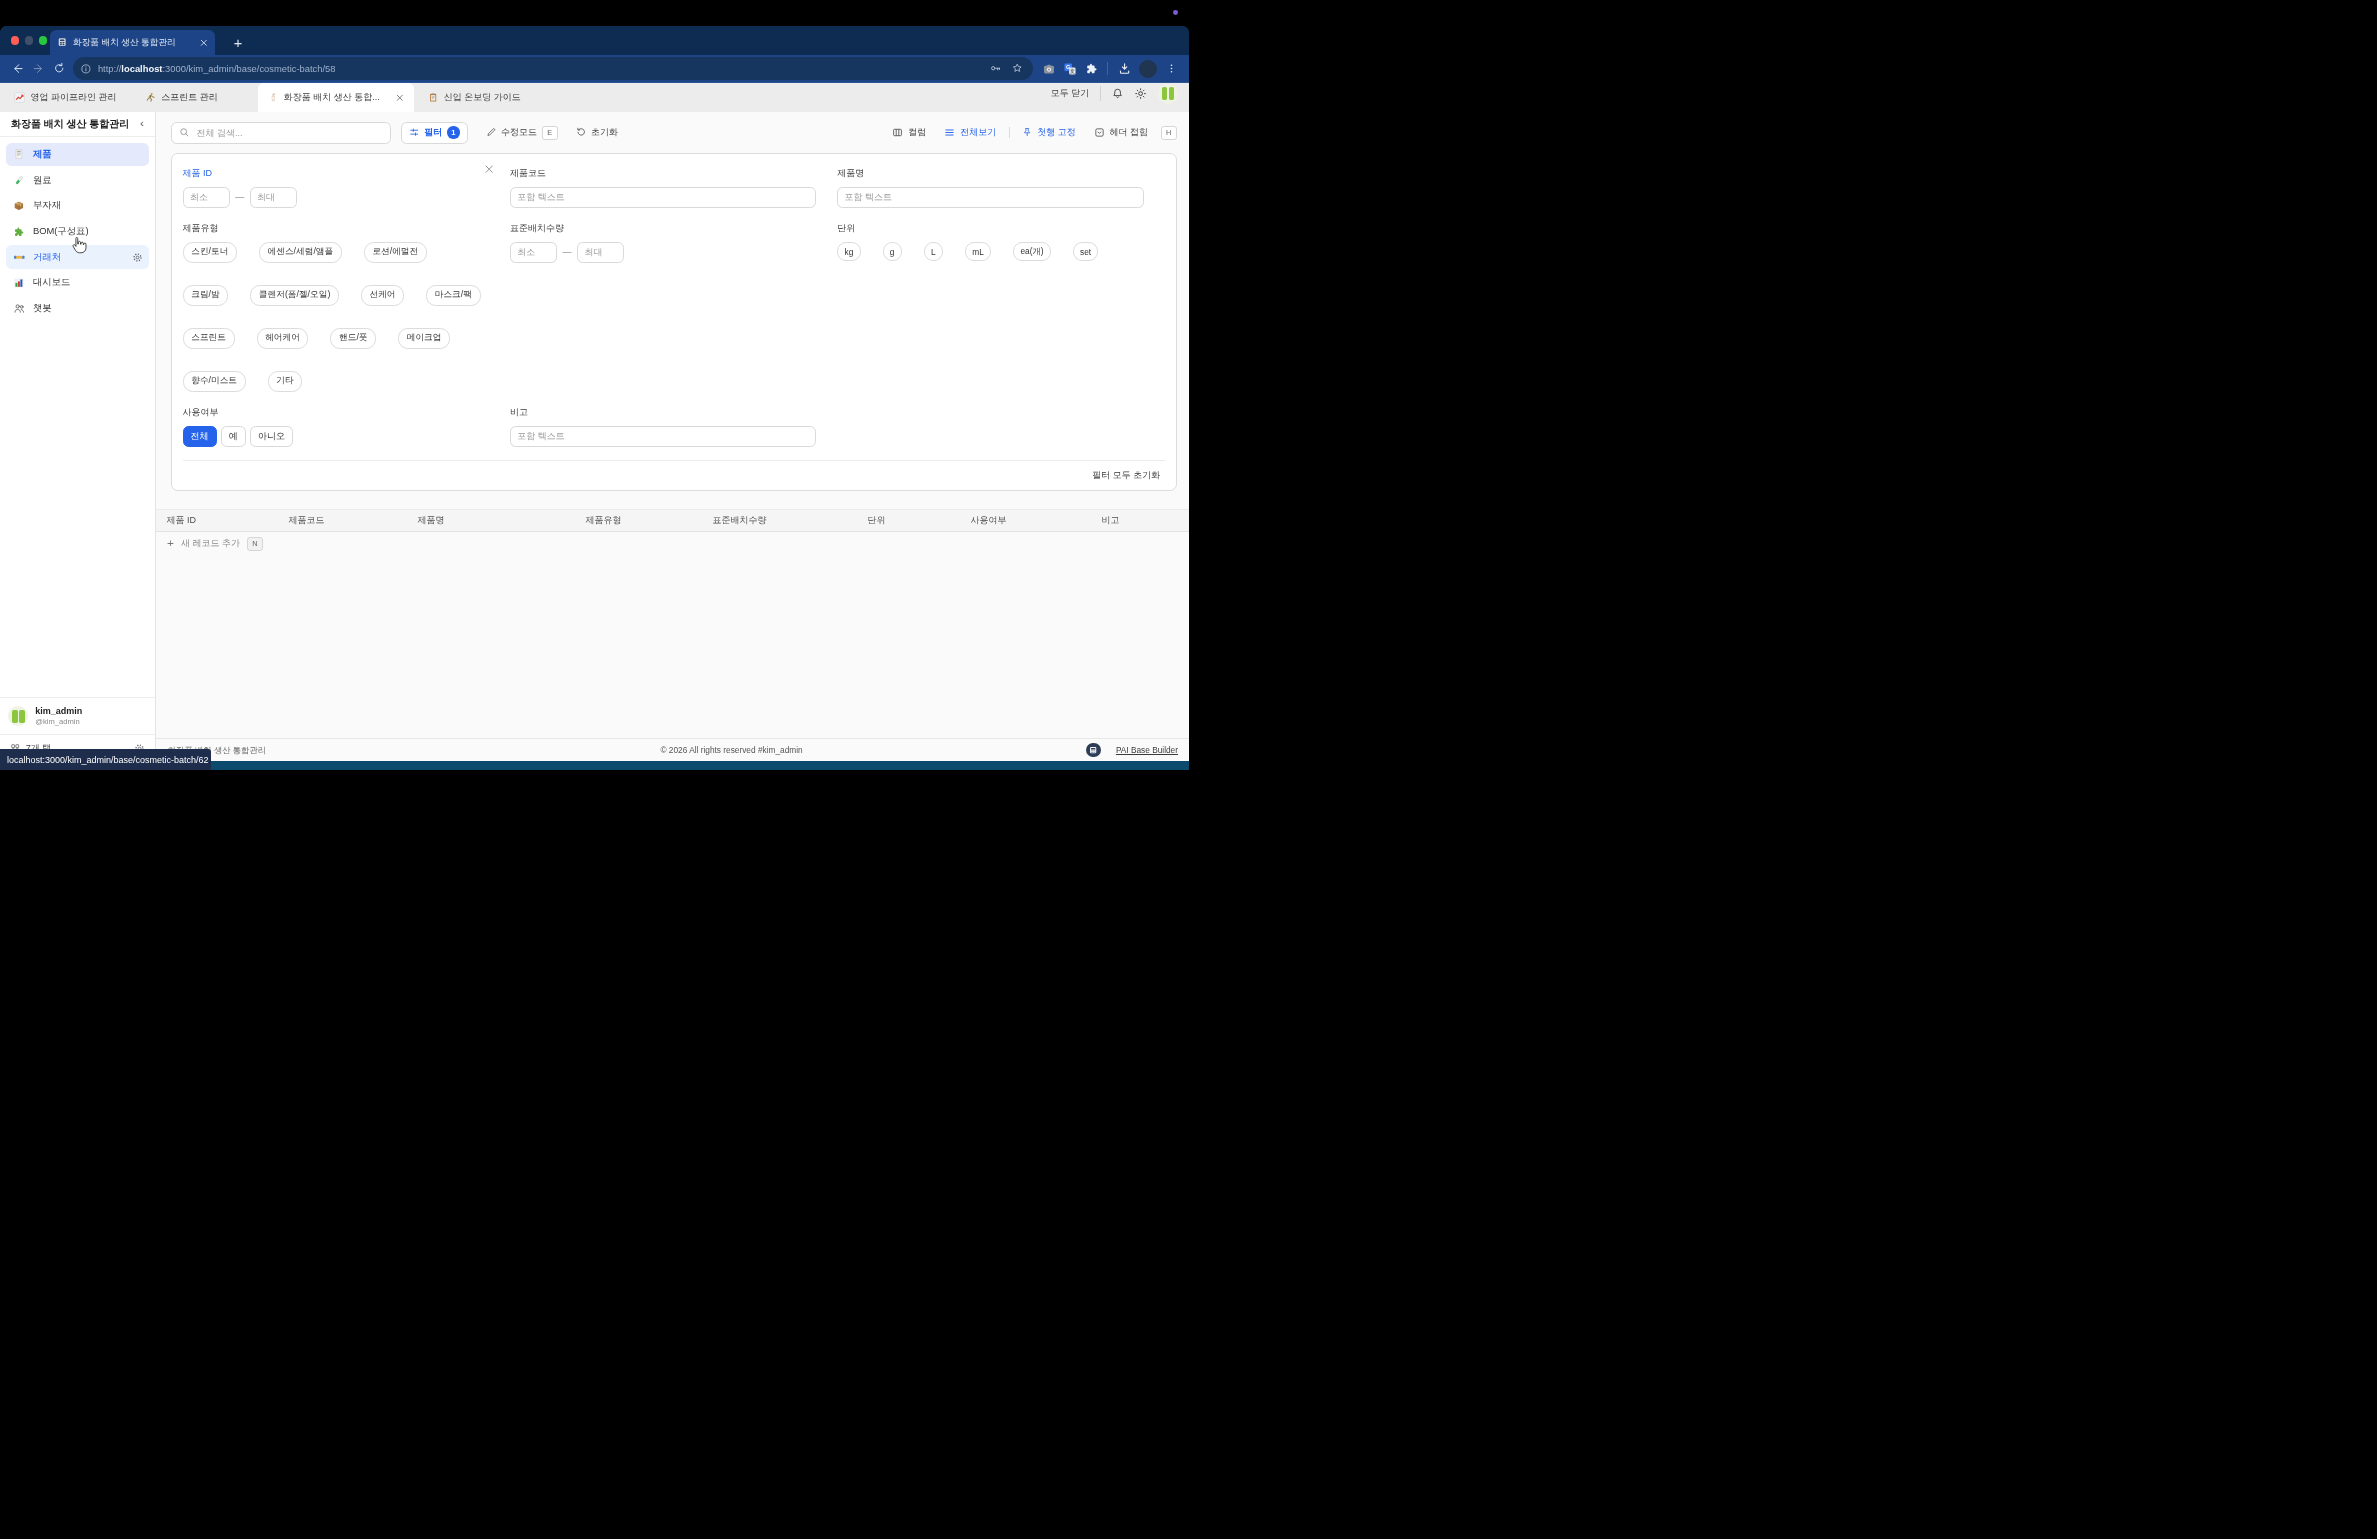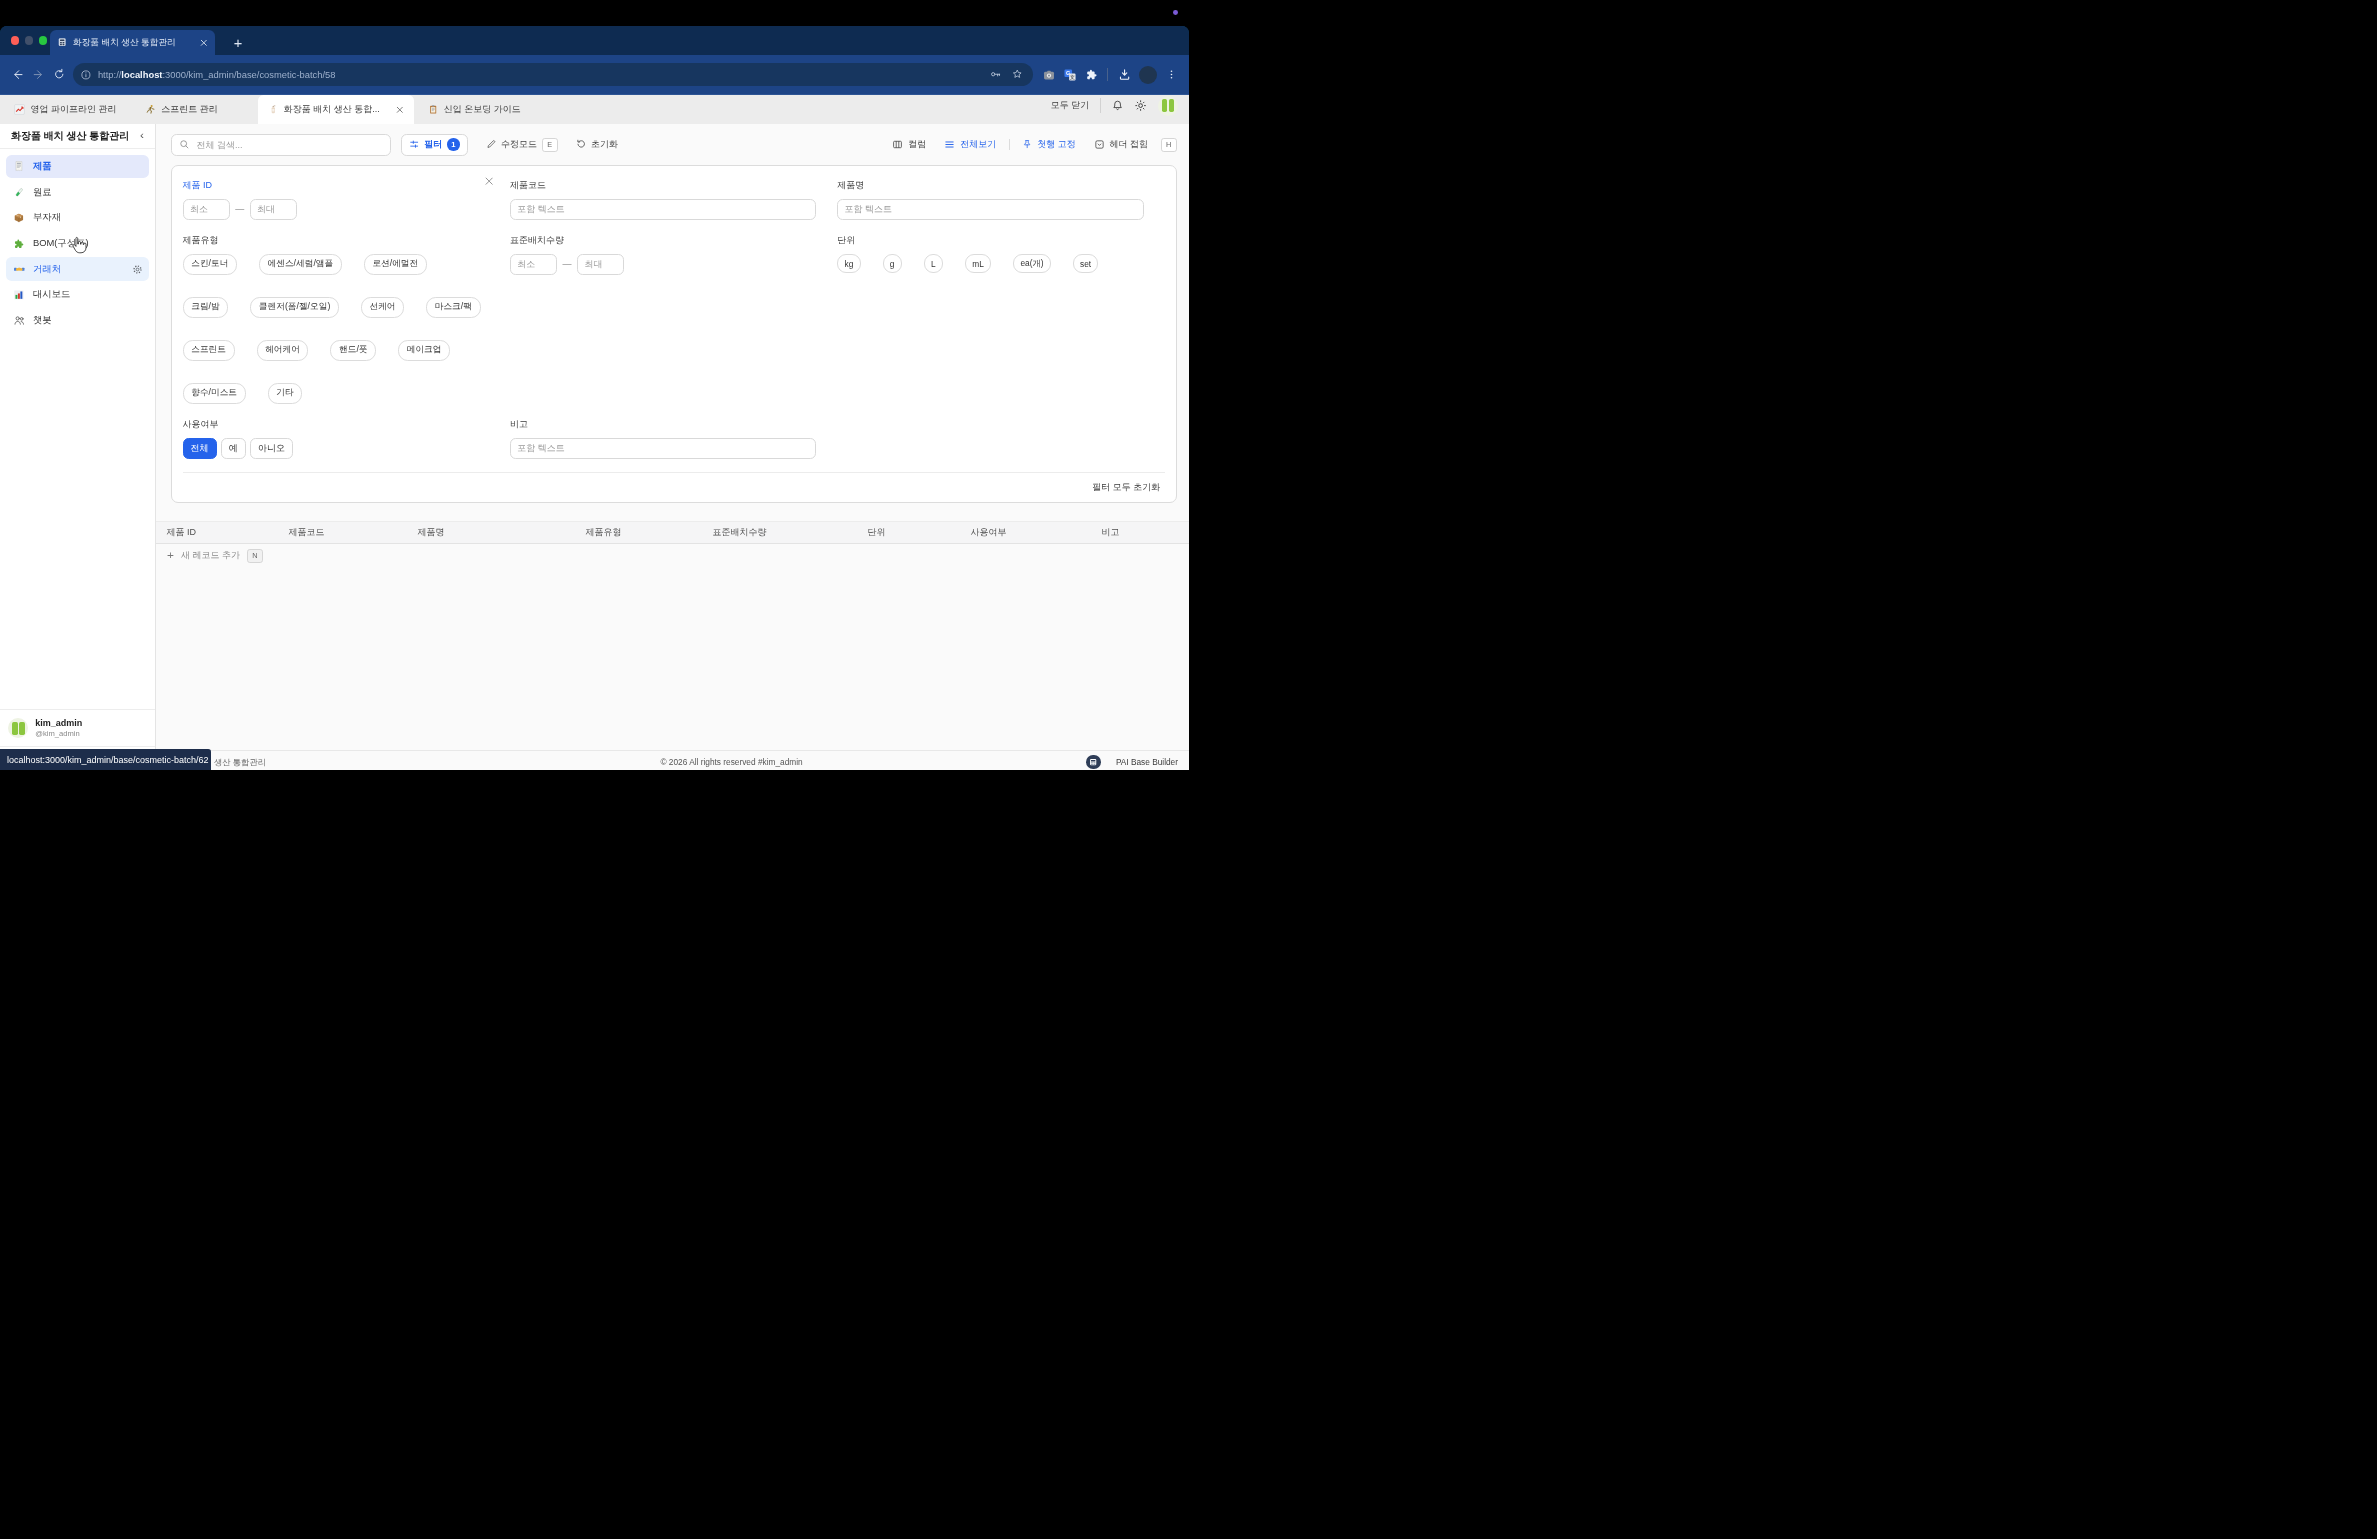--- a/index.html
+++ b/index.html
@@ -11,21 +11,21 @@
   .tabstrip{height:29px;background:#0e2b51;position:relative;}
   .traffic{position:absolute;left:11px;top:10.4px;display:flex;gap:5.6px;}
   .tl{width:8.3px;height:8.3px;border-radius:50%;}
   .tl.red{background:#ff5f57;} .tl.yellow{background:#41506a;} .tl.green{background:#28c840;}
   .chrome-tab{position:absolute;left:50px;bottom:0;height:25px;width:165px;background:#1d4486;border-radius:6.3px 6.3px 0 0;display:flex;align-items:center;padding:0 7px;gap:5.6px;box-sizing:border-box;}
   .tab-title{color:#e6edf8;font-size:8.7px;white-space:nowrap;overflow:hidden;flex:1;}
   .tab-x{display:flex;align-items:center;}
   .newtab{position:absolute;left:229px;bottom:3.5px;color:#dfe8f4;font-size:14.6px;line-height:18px;width:18px;text-align:center;}
 
   
-  .chrome-toolbar{height:40px;background:#1d4486;display:flex;align-items:center;padding:0 7px;box-sizing:border-box;border-bottom:0.7px solid #2d5494;}
+  .chrome-toolbar{height:28px;background:#1d4486;display:flex;align-items:center;padding:0 7px;box-sizing:border-box;border-bottom:0.7px solid #2d5494;}
   .nav-ic{width:21px;height:21px;display:flex;align-items:center;justify-content:center;flex:none;}
   .url-pill{flex:1;height:23.6px;background:#17365f;border-radius:11.8px;display:flex;align-items:center;padding:0 7px 0 7px;margin:0 5.6px 0 2.8px;min-width:0;}
   .url-text{color:#9db0cc;font-size:9.4px;margin-left:6.3px;white-space:nowrap;overflow:hidden;flex:1;}
   .url-host{color:#f0f5fc;font-weight:700;}
   .pill-ic{width:18px;height:18px;display:flex;align-items:center;justify-content:center;flex:none;margin-left:4.2px;}
   .tb-sep{width:0.7px;height:12.5px;background:#49628c;margin:0 5.6px;flex:none;}
   .avatar-c{width:18px;height:18px;border-radius:50%;background:#1f3550;flex:none;margin:0 4.2px;}
 
   
   .app-tabbar{height:29px;background:#ececec;display:flex;align-items:flex-end;font-size:9px;color:#3a3a3a;}
@@ -104,21 +104,21 @@
   .tcell{padding-left:10.4px;display:flex;align-items:center;min-width:0;}
   .idlink{color:#2563eb;text-decoration:underline dotted;text-underline-offset:2.1px;cursor:pointer;}
   .addrow{height:23.6px;display:flex;align-items:center;gap:7px;padding-left:11px;color:#8a8a8a;font-size:9px;}
   .addrow .plus{font-size:11.8px;color:#777;line-height:1;}
   .m-spacer{flex:1;}
 
   
   .footer{height:23px;border-top:0.7px solid #e8e8e8;background:#fafafa;display:flex;align-items:center;padding:0 11px 0 11.8px;font-size:8.3px;box-sizing:border-box;flex:none;}
   .f-left{width:209px;color:#666;white-space:nowrap;overflow:hidden;}
   .f-center{flex:1;text-align:center;color:#555;}
-  .f-right{display:flex;align-items:center;gap:15px;color:#3c3c3c;font-size:8.3px;}
+  .f-right{display:flex;align-items:center;gap:15px;color:#3c3c3c;font-size:8.3px;text-decoration:underline;}
   .pai-logo{width:14.6px;height:14.6px;border-radius:50%;background:#2e3d57;display:flex;align-items:center;justify-content:center;}
 
   .status-tooltip{position:absolute;left:0;bottom:0;width:211px;height:21px;background:#1d2d4b;color:#fff;font-size:9px;display:flex;align-items:center;padding-left:7px;box-sizing:border-box;border-top-right-radius:2.8px;z-index:40;white-space:nowrap;}
   .cursor{position:absolute;left:70px;top:236px;z-index:60;pointer-events:none;}
   svg{display:block;}
 </style>
 </head>
 <body>
 
 <div class="stage">

